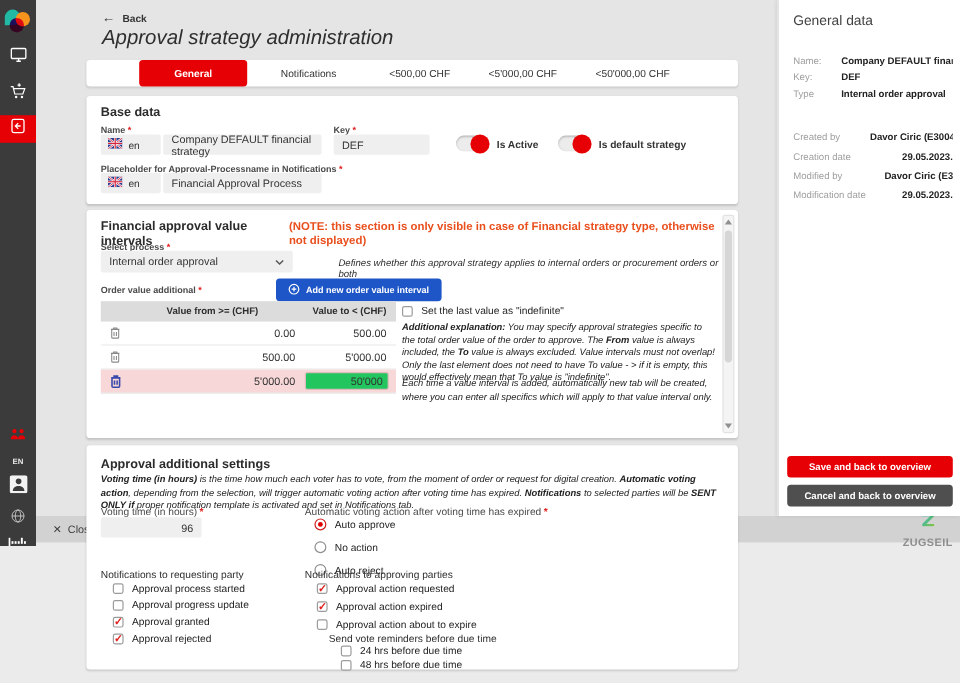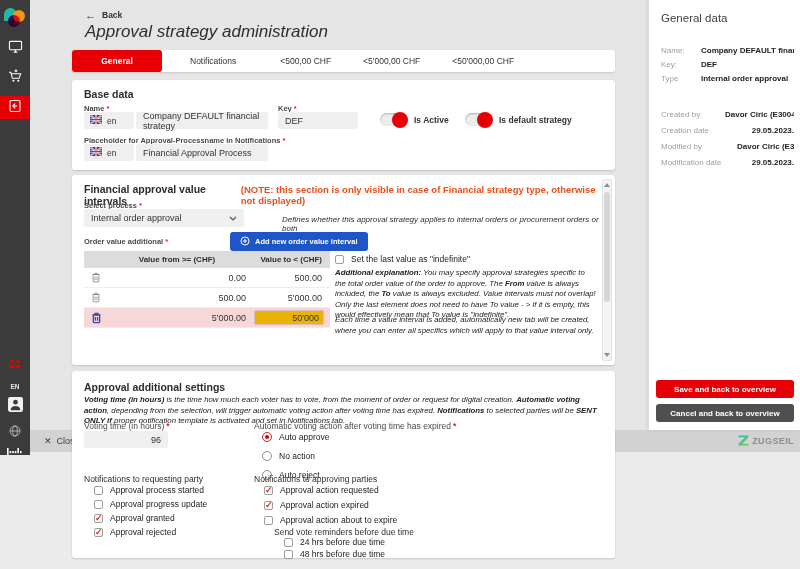--- a/index.html
+++ b/index.html
@@ -26,21 +26,21 @@
   .side-bottom { margin-top:7px; display:flex; align-items:center; justify-content:center; }
 
   
   .back { position:absolute; left:55px; top:9px; display:flex; align-items:center; gap:6px; font-size:8.5px; font-weight:bold; color:#333; cursor:pointer; }
   .back .arr { font-size:11px; }
   .page-title { position:absolute; left:55px; top:22px; font-size:17px; font-weight:500; color:#2e2e2e;font-style:italic; }
 
   
   .tabbar { position:absolute; left:42px; top:50px; width:543px; height:22px; background:#fff; border-radius:3px; display:flex; align-items:stretch; box-shadow:0 1px 2px rgba(0,0,0,.12); }
   .tab { display:flex; align-items:center; justify-content:center; font-size:8.5px; color:#333; padding:0 16px; cursor:pointer; }
-  .tab.active { background:#e60005; color:#fff; border-radius:3px; font-weight:bold; width:90px; padding:0; }
+  .tab.active { background:#e60005; color:#fff; border-radius:3px; font-weight:bold; width:90px; padding:0;margin-left:44px; }
 
   
   .panel { position:absolute; left:42px; width:543px; background:#fff; border-radius:3px; box-shadow:0 1px 2px rgba(0,0,0,.15); }
   .sec-title { font-size:10.5px; font-weight:bold; color:#2c2c2c; }
   .lbl { font-size:7.5px; font-weight:bold; color:#4a4a4a; }
   .req::after { content:"*"; color:#e02020; margin-left:2px; font-weight:bold; }
   .inp { background:#efefef; border-radius:2px; height:17px; font-size:9px; color:#333; display:flex; align-items:center; padding:0 7px; }
   .langbox { background:#efefef; border-radius:2px; height:17px; display:flex; align-items:center; gap:5px; font-size:8.5px; color:#333; padding:0 6px; }
   .toggle { position:relative; width:27px; height:13px; border-radius:7px; background:#ececec; box-shadow:inset 0 1px 2px rgba(0,0,0,.25); cursor:pointer; }
   .toggle::after { content:""; position:absolute; right:-1px; top:-1.5px; width:16px; height:16px; border-radius:50%; background:#e60005; }
@@ -51,21 +51,21 @@
   .select { background:#efefef; border-radius:2px; height:18px; width:160px; display:flex; align-items:center; justify-content:space-between; font-size:9px; padding:0 7px; cursor:pointer; }
   .hint { font-size:8px; font-style:italic; color:#2e2e2e; }
   .btn-blue { background:#1e56c8; color:#fff; border:none; border-radius:3px; height:19px; display:flex; align-items:center; gap:5px; font-size:7.5px; font-weight:bold; padding:0 10px; cursor:pointer; font-family:inherit; }
   .tbl { position:absolute; left:12px; top:76px; width:246px; font-size:9px; }
   .tbl-hdr { background:#dcdcdc; height:17px; display:flex; align-items:center; font-weight:bold; font-size:8px; color:#2c2c2c; }
   .trow { height:20px; display:flex; align-items:center; border-bottom:1px solid #ececec; }
   .trow.hl { background:#f7d7d7; }
   .c-ico { width:24px; display:flex; justify-content:center; cursor:pointer; }
   .c-from { width:142px; text-align:right; padding-right:4px; }
   .c-to { width:76px; text-align:right; padding-right:4px; }
-  .to-inp { width:70px; height:15px; background:#eab308; border:1px solid #dcbcbc; border-radius:2px; font-size:9px; text-align:right; padding:0 4px; margin-left:4px; display:flex; align-items:center; justify-content:flex-end; }
+  .to-inp { width:70px; height:15px; background:#22c55e; border:1px solid #dcbcbc; border-radius:2px; font-size:9px; text-align:right; padding:0 4px; margin-left:4px; display:flex; align-items:center; justify-content:flex-end; }
   .expl { font-size:7.8px; font-style:italic; line-height:10.5px; color:#222; }
   .expl .b { font-weight:bold; }
   .cbx { width:9px; height:9px; border:1px solid #9c9c9c; border-radius:2px; background:#fff; position:relative; flex:none; cursor:pointer; }
   .cbx.checked::after { content:"✓"; position:absolute; left:0; top:-2px; font-size:9px; font-weight:bold; color:#e02020; }
   .cb-lbl { font-size:8.5px; color:#222; }
   .scroll { position:absolute; right:3px; top:4px; width:10px; height:182px; background:#f4f4f4; border:1px solid #e2e2e2; border-radius:2px; }
   .scroll .thumb { position:absolute; left:1px; top:12px; width:6px; height:110px; background:#d6d6d6; border-radius:3px; }
   .scroll .up, .scroll .down { position:absolute; left:1px; width:0; height:0; border-left:3px solid transparent; border-right:3px solid transparent; }
   .scroll .up { top:3px; border-bottom:4px solid #8f8f8f; }
   .scroll .down { bottom:3px; border-top:4px solid #8f8f8f; }
@@ -83,21 +83,21 @@
   .rp-field .l { width:40px; color:#9e9e9e; }
   .rp-field .v { flex:1; font-weight:bold; color:#222; white-space:nowrap; overflow:hidden; }
   .rp-meta .v { text-align:right; }
   .rp-btn { position:absolute; left:7px; width:138px; height:18px; border:none; border-radius:3px; color:#fff; font-size:8px; font-weight:bold; cursor:pointer; font-family:inherit; }
   .rp-btn.red { background:#e60005; }
   .rp-btn.dark { background:#4f4f4f; }
 
   
   .close-btn { display:flex; align-items:center; gap:5px; font-size:9px; color:#3d3d3d; cursor:pointer; }
   .close-btn .x { font-size:9px; }
-  .brand { display:flex; align-items:center; gap:3px; }
+  .brand { display:flex; align-items:center; gap:3px;flex-direction:column; }
   .brand .txt { font-size:9px; font-weight:bold; color:#8d8d8d; letter-spacing:.4px; }
 </style>
 </head>
 <body>
 
 <div class="main-bg"></div>
 
 <div class="sidebar">
   <div class="logo">
       <i class="c1"></i>

